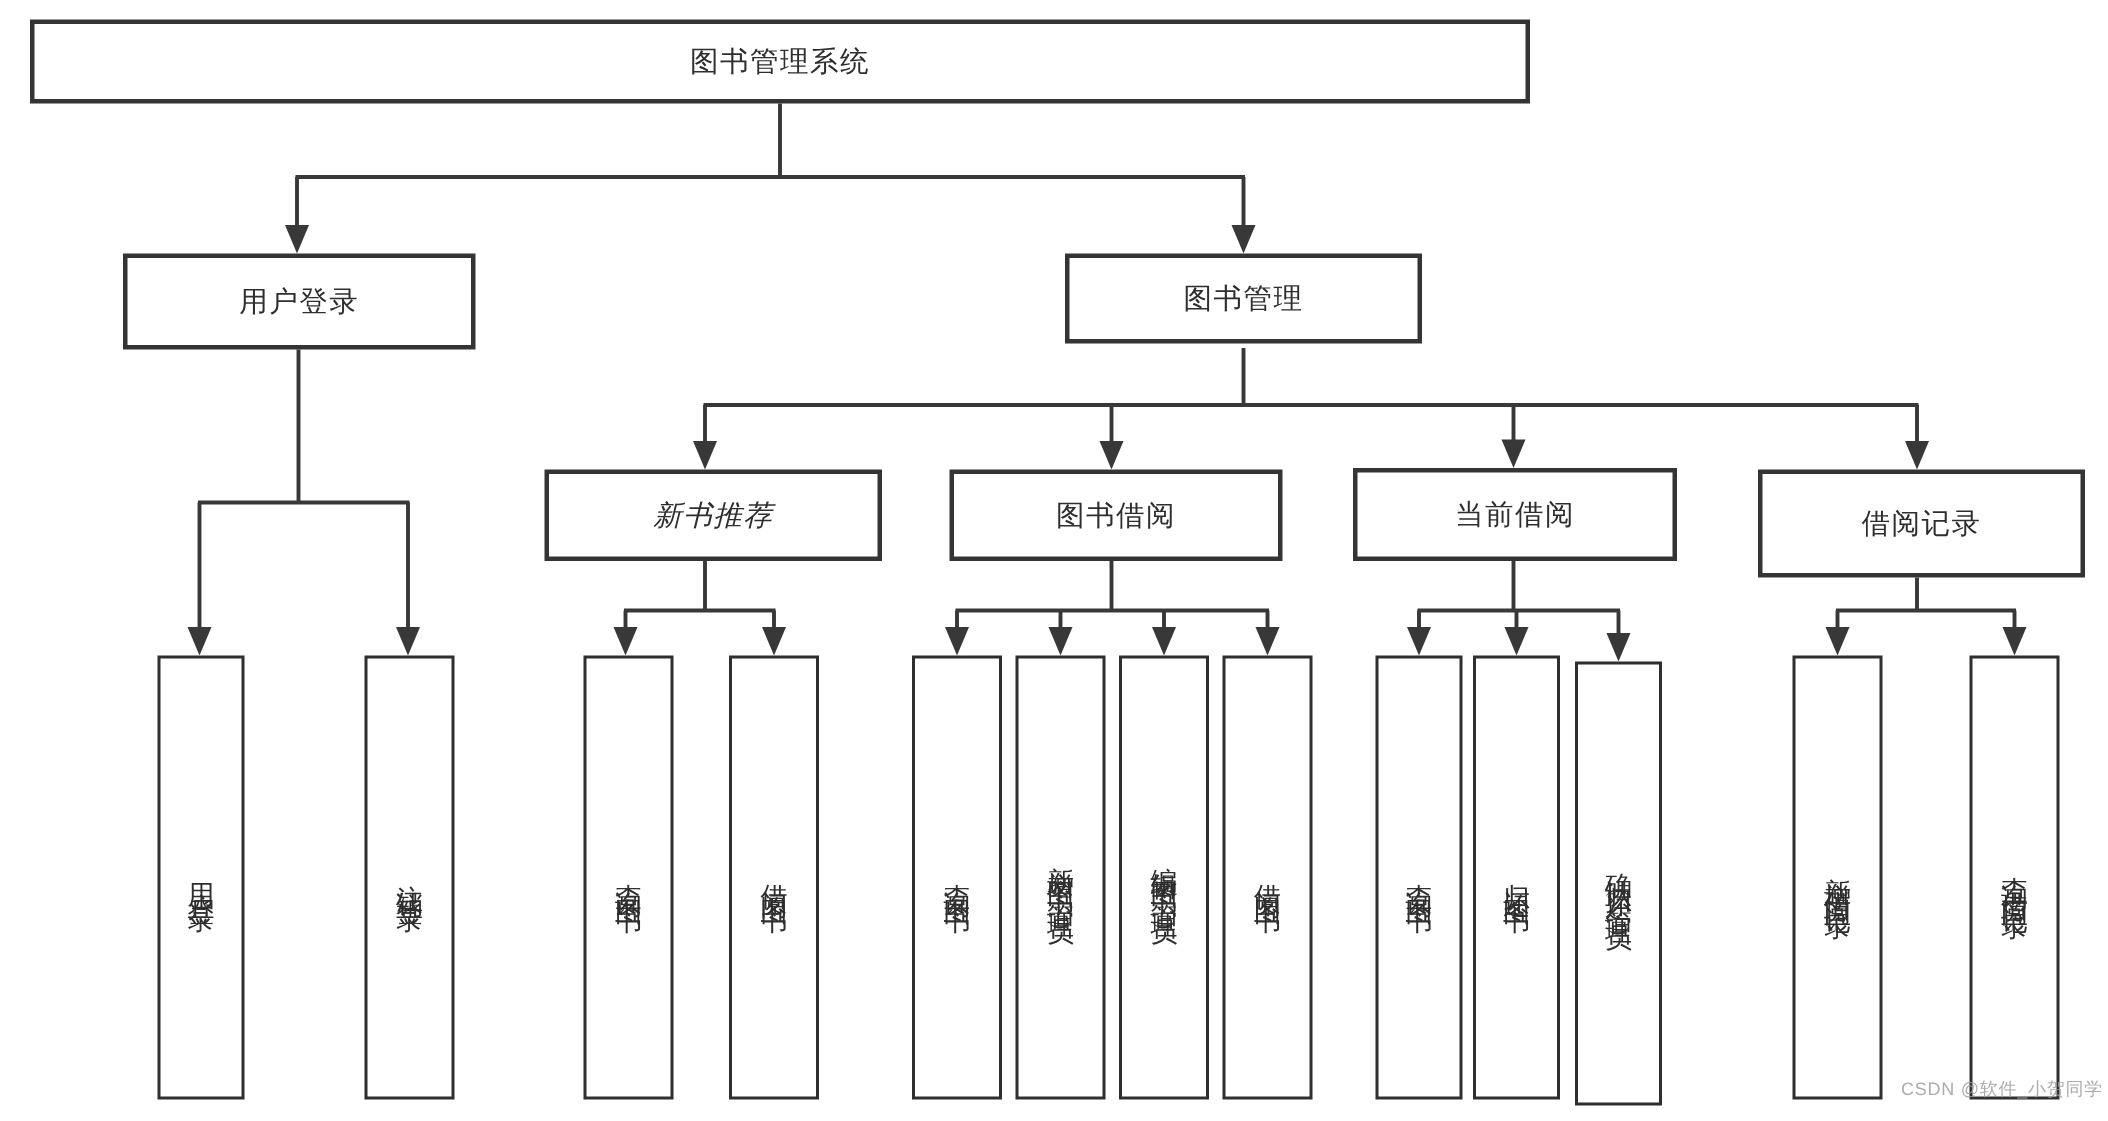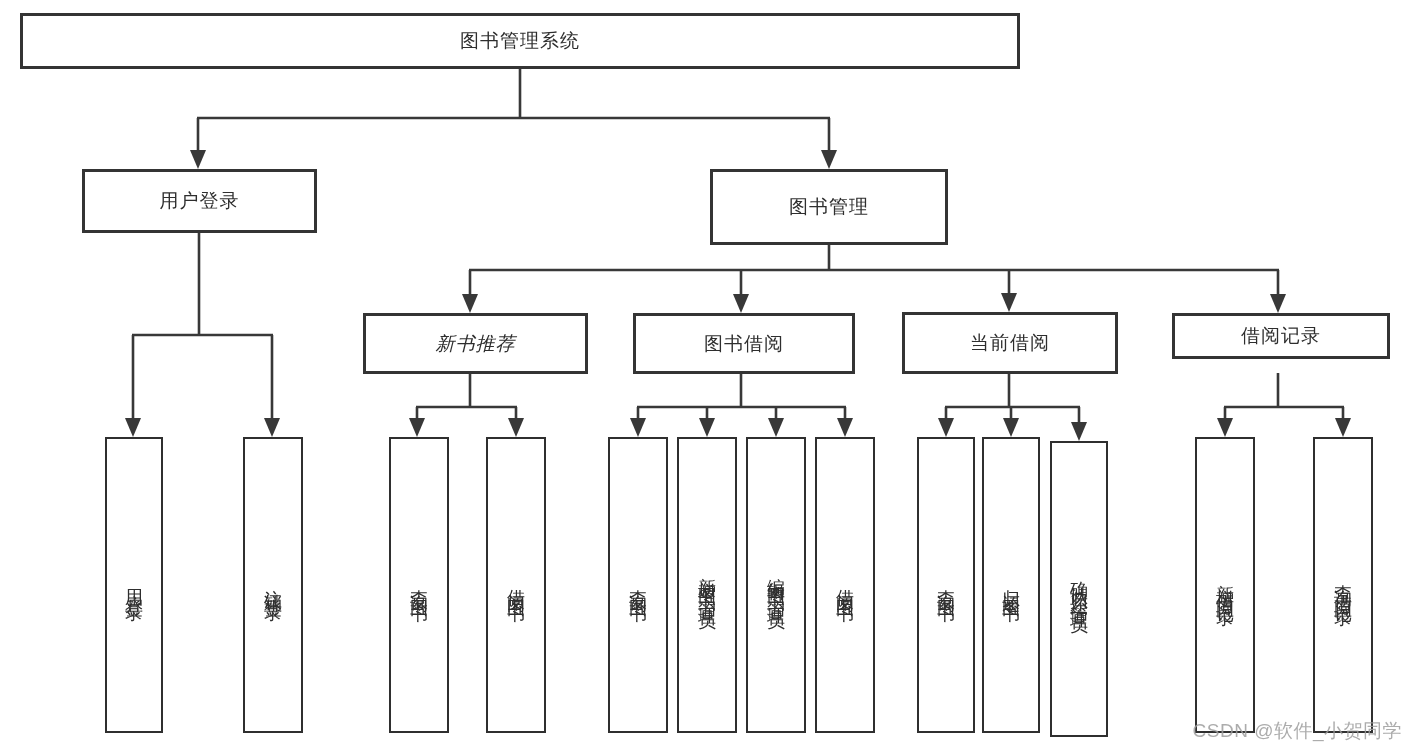--- a/index.html
+++ b/index.html
@@ -59,21 +59,21 @@
     text-orientation: mixed;
     font-size: 18px;
     line-height: 1;
     letter-spacing: 5px;
     white-space: nowrap;
   }
   .watermark {
     position: absolute;
     right: 3px;
     top: 718px;
-    font-size: 19px;
+    font-size: 12px;
     color: rgba(158, 158, 158, 0.85);
     letter-spacing: 0.5px;
     z-index: 3;
     white-space: nowrap;
   }
 </style>
 </head>
 <body>
 
 <div class="stage">
@@ -154,34 +154,34 @@
     </g>
   </svg>
 
   <div class="hbox" style="left:20px; top:13px; width:1000px; height:56px;">
     <span>图书管理系统</span>
   </div>
 
   <div class="hbox" style="left:82px; top:169px; width:235px; height:64px;">
     <span>用户登录</span>
   </div>
-  <div class="hbox" style="left:710px; top:169px; width:238px; height:76px;">
+  <div class="hbox" style="left:710px; top:169px; width:238px; height:60px;">
     <span>图书管理</span>
   </div>
 
   <div class="hbox" style="left:363px; top:313px; width:225px; height:61px;font-style:italic;">
     <span>新书推荐</span>
   </div>
   <div class="hbox" style="left:633px; top:313px; width:222px; height:61px;">
     <span>图书借阅</span>
   </div>
   <div class="hbox" style="left:902px; top:312px; width:216px; height:62px;">
     <span>当前借阅</span>
   </div>
-  <div class="hbox" style="left:1172px; top:313px; width:218px; height:46px;">
+  <div class="hbox" style="left:1172px; top:313px; width:218px; height:72px;">
     <span>借阅记录</span>
   </div>
 
   <div class="vbox" style="left:105px; top:437px; width:58px; height:296px;">
     <span class="vtext">用户登录</span>
   </div>
   <div class="vbox" style="left:243px; top:437px; width:60px; height:296px;">
     <span class="vtext">注销登录</span>
   </div>
 

